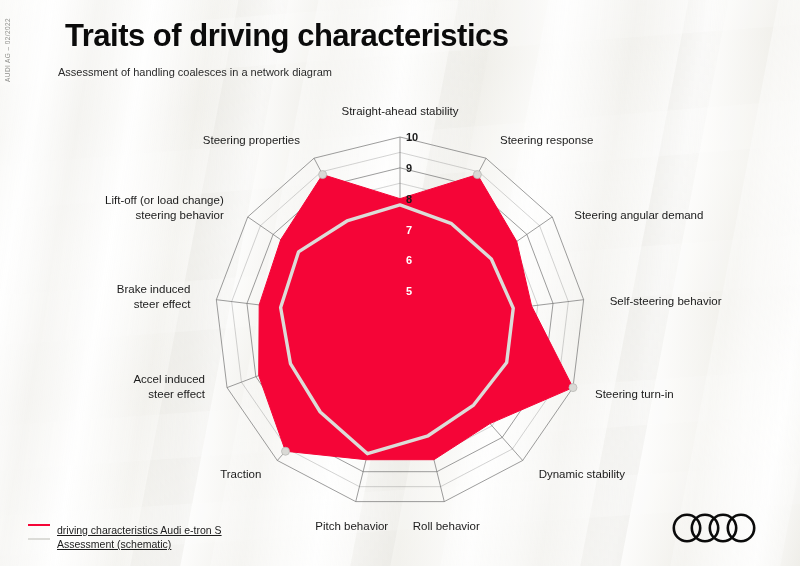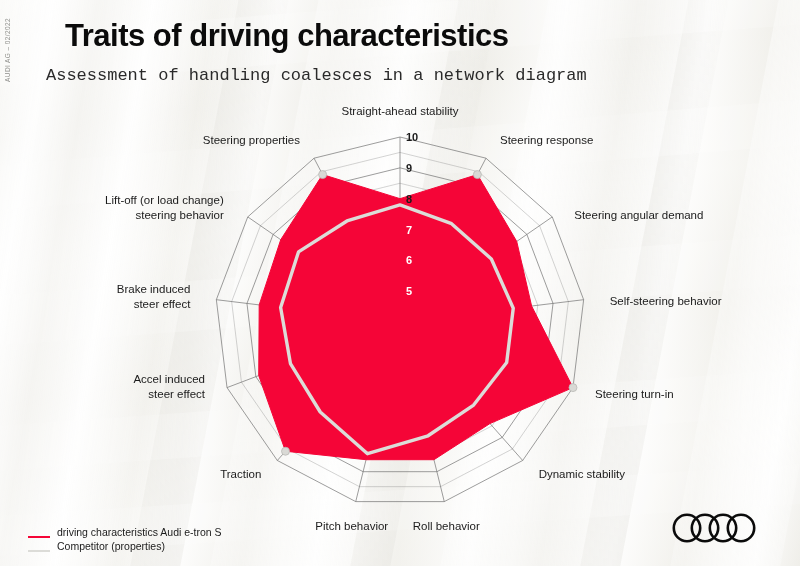--- a/index.html
+++ b/index.html
@@ -68,25 +68,25 @@
     top: 18px;
     font-size: 31px;
     font-weight: bold;
     color: #0b0b0b;
     letter-spacing: -0.5px;
     font-family: "Liberation Sans", sans-serif;
     margin-left: 17px;
   }
   #subtitle {
     position: absolute;
-    left: 46px;
+    left: 58px;
     top: 66px;
-    font-size: 17px;
+    font-size: 11px;
     color: #2a2a2a;
-    font-family: Liberation Mono, monospace;
+    font-family: Liberation Sans, sans-serif;
   }
   #chart-area {
     position: absolute;
     left: 0;
     top: 0;
     width: 800px;
     height: 566px;
   }
   .axis-label {
     font-size: 11.5px;
@@ -108,22 +108,23 @@
   #legend {
     position: absolute;
     left: 28px;
     top: 524px;
     font-size: 10.5px;
     color: #1b1b1b;
     font-family: "Liberation Sans", sans-serif;
   }
   .legend-row {
     display: flex;
-    align-items: flex-end;
+    align-items: flex-start;
     height: 14px;
+    text-decoration: underline;
   }
   .legend-swatch {
     width: 22px;
     height: 0;
     margin-right: 7px;
     flex: 0 0 22px;
   }
   .legend-swatch.series-main { border-top: 2.5px solid #f50537; }
   .legend-swatch.series-comp { border-top: 2.5px solid #dcdcd8; }
   #audi-rings {
@@ -265,21 +266,21 @@
       </g>
   </svg>
 
   <div id="legend">
     <div class="legend-row">
       <span class="legend-swatch series-main"></span>
       <span>driving characteristics Audi e-tron S</span>
     </div>
     <div class="legend-row">
       <span class="legend-swatch series-comp"></span>
-      <span>Competitor (properties)</span>
+      <span>Assessment (schematic)</span>
     </div>
   </div>
 
   <svg id="audi-rings" width="100" height="34" viewBox="0 0 100 34">
     <g fill="none" stroke="#0b0b0b" stroke-width="2.6">
       <circle cx="15" cy="17" r="13.2"></circle>
       <circle cx="33" cy="17" r="13.2"></circle>
       <circle cx="51" cy="17" r="13.2"></circle>
       <circle cx="69" cy="17" r="13.2"></circle>
     </g>

